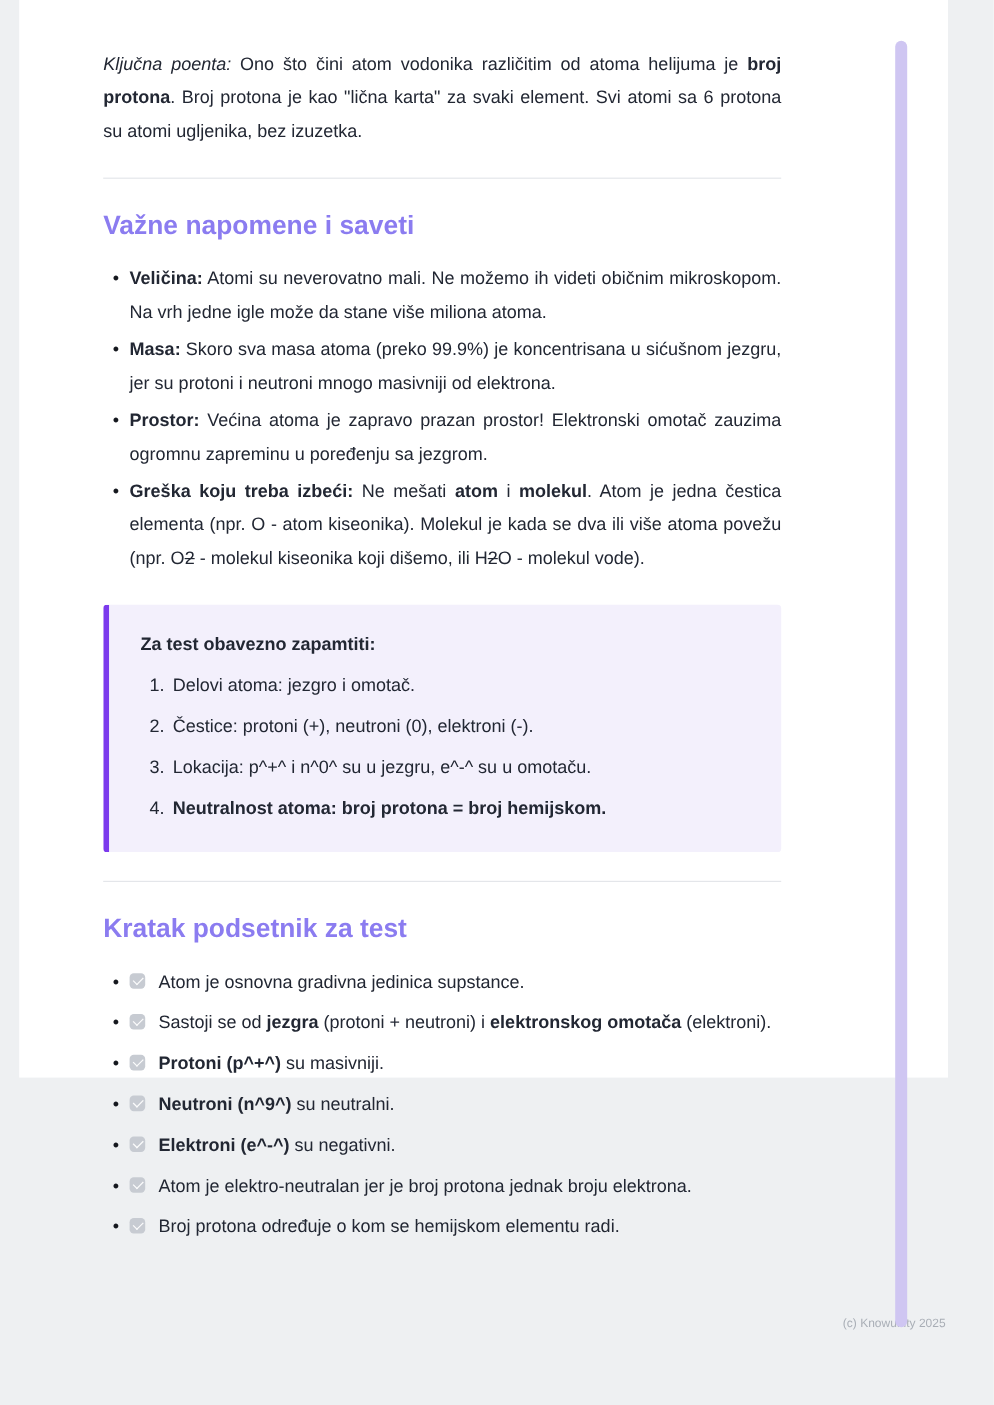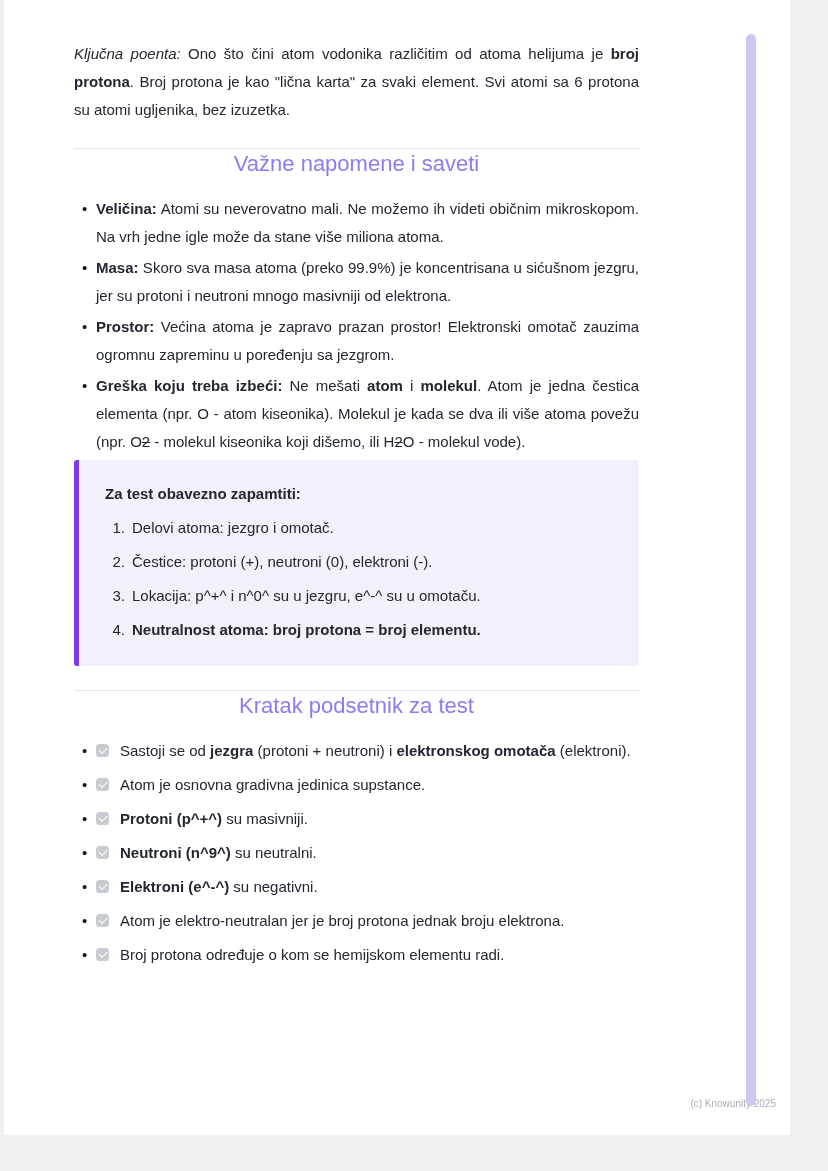--- a/index.html
+++ b/index.html
@@ -5,51 +5,51 @@
   * { margin:0; padding:0; box-sizing:border-box; }
   html, body { width:828px; height:1171px; }
   body {
     position:relative;
     background: var(--canvas, #eef0f2);
     font-family:"Liberation Sans", sans-serif;
     color: var(--text, #222733);
     overflow:hidden;
   }
   .page {
-    position:absolute; left:4px; top:0;
-    width:790px; height:1135px;
+    position:absolute; left:16px; top:0;
+    width:790px; height:898px;
     background:#ffffff;
   }
   .content {
     position:absolute; left:70px; top:0;
     width:565px;
     padding-top:40px;
     font-size:15px;
     line-height:28px;
   }
   .b { font-weight:700; }
   .i { font-style:italic; }
   .s { text-decoration:line-through; }
   .para { text-align:justify; }
   .divider { border:none; border-top:1px solid var(--divider, #e4e6ea); margin-top:24px; }
   h2.heading {
+    margin-top:24px;
     font-size:22px;
     line-height:30px;
-    font-weight:400;
+    font-weight:700;
     color: var(--accent, #8b7cf0);
-    text-align: center;
   }
   ul.notes, ul.checklist { list-style:none; margin-top:16px; }
   ul.notes li, ul.checklist li { display:flex; margin-bottom:3px; }
   ul.checklist li { margin-bottom:6px; }
   .dot { flex:0 0 22px; padding-left:8px; }
   .dot::before { content:"•"; font-size:15px; color:#15181e; }
   .li-text { flex:1; text-align:justify; line-height:28px; }
   .callout {
-    margin-top:4px;
+    margin-top:24px;
     background: var(--callout-bg, #f3f0fc);
     border-left:5px solid var(--callout-border, #7c3aed);
     border-radius:3px;
     padding:20px 24px 16px 26px;
   }
   .callout-title { font-weight:700; line-height:28px; margin-bottom:6px; }
   ol.callout-list { list-style:none; }
   ol.callout-list li { display:flex; margin-bottom:6px; line-height:28px; }
   .num { flex:0 0 20px; margin-right:7px; text-align:right; }
   .checkbox {
@@ -123,37 +123,37 @@
         <li>
           <span class="num">2.</span>
           <span class="li-text"><span>Čestice: protoni (+), neutroni (0), elektroni (-).</span></span>
         </li>
         <li>
           <span class="num">3.</span>
           <span class="li-text"><span>Lokacija: p^+^ i n^0^ su u jezgru, e^-^ su u omotaču.</span></span>
         </li>
         <li>
           <span class="num">4.</span>
-          <span class="li-text"><span class="b">Neutralnost atoma: broj protona = broj elementu.</span></span>
+          <span class="li-text"><span class="b">Neutralnost atoma: broj protona = broj hemijskom.</span></span>
         </li>
       </ol>
     </div>
 
     <hr class="divider">
 
     <h2 class="heading">Kratak podsetnik za test</h2>
 
     <ul class="checklist">
       <li>
         <span class="dot"></span>
-        <div class="li-text"><span class="checkbox"></span><span><span>Sastoji se od </span><span class="b">jezgra</span><span> (protoni + neutroni) i </span><span class="b">elektronskog omotača</span><span> (elektroni).</span></span></div>
+        <div class="li-text"><span class="checkbox"></span><span><span>Atom je osnovna gradivna jedinica supstance.</span></span></div>
       </li>
       <li>
         <span class="dot"></span>
-        <div class="li-text"><span class="checkbox"></span><span><span>Atom je osnovna gradivna jedinica supstance.</span></span></div>
+        <div class="li-text"><span class="checkbox"></span><span><span>Sastoji se od </span><span class="b">jezgra</span><span> (protoni + neutroni) i </span><span class="b">elektronskog omotača</span><span> (elektroni).</span></span></div>
       </li>
       <li>
         <span class="dot"></span>
         <div class="li-text"><span class="checkbox"></span><span><span class="b">Protoni (p^+^)</span><span> su masivniji.</span></span></div>
       </li>
       <li>
         <span class="dot"></span>
         <div class="li-text"><span class="checkbox"></span><span><span class="b">Neutroni (n^9^)</span><span> su neutralni.</span></span></div>
       </li>
       <li>

